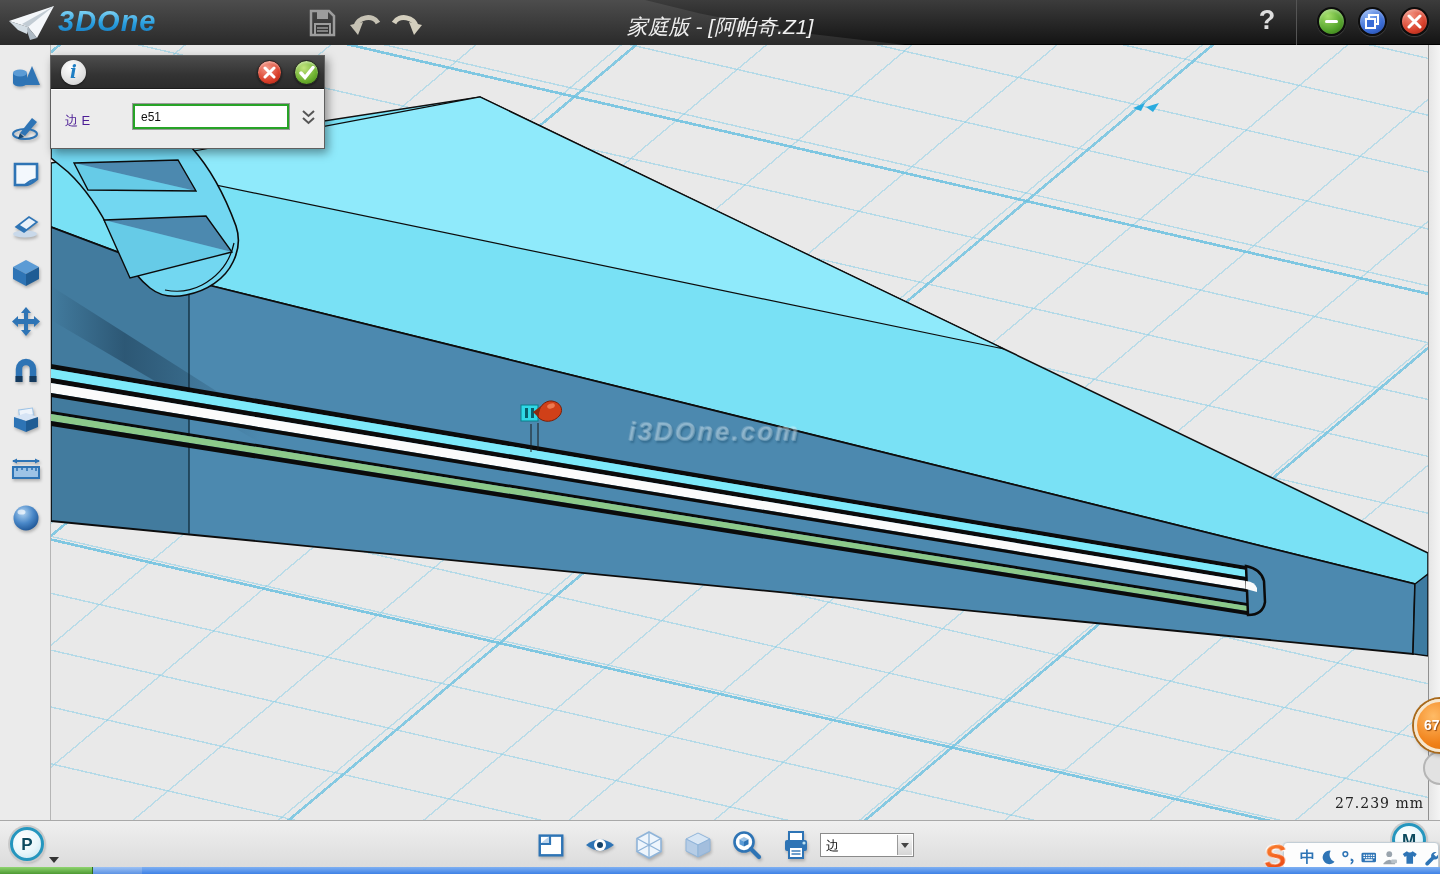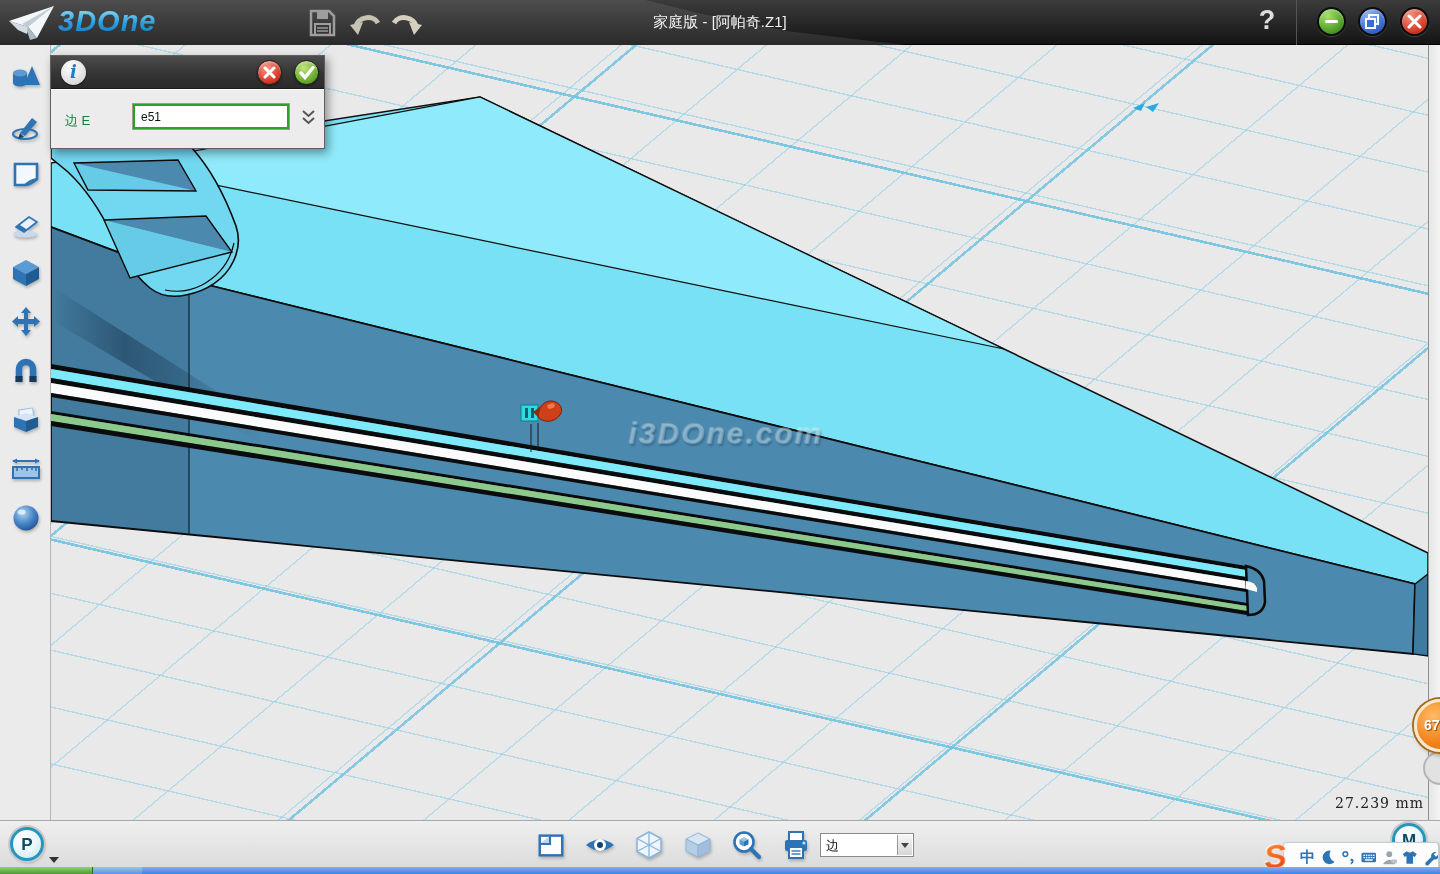--- a/index.html
+++ b/index.html
@@ -14,21 +14,21 @@
     background:linear-gradient(180deg,#4d4d4d,#2a2a2a);
     clip-path:polygon(0 0,645px 0,700px 30%,790px 70%,905px 100%,0 100%); }
   #logo-plane { position:absolute; left:8px; top:4px; }
   #wordmark { position:absolute; left:58px; top:5px; font-size:29px; font-weight:900;
     font-style:italic; letter-spacing:1px;
     background:linear-gradient(180deg,#8fdcf8 10%,#2a9fe0 55%,#0f6fb4 100%);
     -webkit-background-clip:text; background-clip:text; color:transparent; }
   .tb-btn { position:absolute; top:8px; width:32px; height:30px; display:flex;
     align-items:center; justify-content:center; cursor:pointer; }
   #win-title { position:absolute; left:50%; top:13px; transform:translateX(-50%);
-    color:#f0f0f0; font-size:15px; white-space:nowrap; }
+    color:#f0f0f0; font-size:21px; white-space:nowrap;font-style:italic; }
   #help-btn { position:absolute; left:1252px; top:5px; width:30px; height:34px;
     color:#dedede; font-size:27px; font-weight:bold; text-align:center; cursor:pointer; }
   #tb-sep { position:absolute; left:1296px; top:0; width:1px; height:45px; background:#555; }
   .winbtn { position:absolute; top:7px; width:29px; height:29px; border-radius:50%;
     border:2px solid #0d0d0d; box-shadow:0 1px 1px rgba(255,255,255,.18), inset 0 2px 3px rgba(255,255,255,.35);
     display:flex; align-items:center; justify-content:center; cursor:pointer; }
   #btn-min { left:1317px; background:radial-gradient(circle at 35% 28%,#a5e06a,#55a42c 60%,#2e6a12); }
   #btn-restore { left:1358px; background:radial-gradient(circle at 35% 28%,#8fb4f2,#3a6cd6 60%,#1c3f95); }
   #btn-close { left:1400px; background:radial-gradient(circle at 35% 28%,#f29180,#d8402b 60%,#951d0e); }
   .min-glyph { width:13px; height:3.5px; background:#fff; border-radius:2px; }
@@ -42,21 +42,21 @@
 
   
   #viewport { position:absolute; left:51px; top:45px; width:1389px; height:775px;
     background-color:#e9e9e9; overflow:hidden;
     background-image:
       repeating-linear-gradient(13deg, rgba(128,203,230,0) 0px, rgba(128,203,230,0) 54px, rgba(128,203,230,.5) 54px, rgba(128,203,230,.5) 55.4px),
       repeating-linear-gradient(13deg, rgba(108,193,224,0) 0px, rgba(108,193,224,0) 272px, rgba(108,193,224,.85) 272px, rgba(108,193,224,.85) 274.6px),
       repeating-linear-gradient(320deg, rgba(128,203,230,0) 0px, rgba(128,203,230,0) 92px, rgba(128,203,230,.45) 92px, rgba(128,203,230,.45) 93.4px),
       repeating-linear-gradient(320deg, rgba(108,193,224,0) 0px, rgba(108,193,224,0) 368px, rgba(108,193,224,.8) 368px, rgba(108,193,224,.8) 370.6px); }
   #model-svg { position:absolute; left:0; top:0; }
-  #watermark { position:absolute; left:578px; top:372px; font-size:30px; font-weight:900;
+  #watermark { position:absolute; left:578px; top:372px; font-size:26px; font-weight:900;
     font-style:italic; letter-spacing:2px; color:rgba(225,244,252,.25);
     text-shadow:-1px -1px 1px rgba(255,255,255,.25), 1px 2px 2px rgba(0,50,80,.3); }
   #measure-label { position:absolute; left:1284px; top:750px; font-family:"DejaVu Serif",serif;
     font-size:14px; color:#222; letter-spacing:1px; }
   #scroll-strip { position:absolute; right:0; top:0; bottom:0; width:12px;
     background:linear-gradient(90deg,#e6e6e6,#f4f4f4); border-left:1px solid #8f8f8f; }
   #gray-badge { position:absolute; left:1372px; top:706px; width:34px; height:34px;
     border-radius:50%; background:#e2e2e2; border:2px solid #b5b5b5; }
   #notif-badge { position:absolute; left:1363px; top:654px; width:53px; height:53px;
     border-radius:50%; cursor:pointer;
@@ -74,21 +74,21 @@
   #info-icon { position:absolute; left:10px; top:4px; width:25px; height:25px; border-radius:50%;
     background:radial-gradient(circle at 40% 30%,#fff,#dcdcdc 70%,#bbb);
     color:#1f7fc4; font-family:"DejaVu Serif",serif; font-weight:bold; font-style:italic;
     font-size:18px; text-align:center; line-height:24px; box-shadow:0 1px 2px rgba(0,0,0,.5); }
   .dlg-circle { position:absolute; top:4px; width:25px; height:25px; border-radius:50%;
     border:1px solid #222; display:flex; align-items:center; justify-content:center;
     cursor:pointer; box-shadow:inset 0 2px 2px rgba(255,255,255,.4), 0 1px 2px rgba(0,0,0,.5); }
   #dlg-cancel { left:206px; background:radial-gradient(circle at 38% 30%,#f49a8a,#da3f2a 60%,#9d1f10); }
   #dlg-ok { left:243px; background:radial-gradient(circle at 38% 30%,#c2e47e,#6cb02f 60%,#3f7a12); }
   #dialog-body { position:relative; height:60px; border-top:1px solid #fff; }
-  #field-label { position:absolute; left:14px; top:22px; font-size:13px; color:#15803d; }
+  #field-label { position:absolute; left:14px; top:22px; font-size:13px; color:#4c1d95; }
   #edge-input { position:absolute; left:82px; top:14px; width:156px; height:25px;
     border:2px solid #27a327; box-shadow:0 0 0 1px #9a9a9a; background:#fff;
     font-size:12px; padding-left:6px; font-family:"Liberation Sans",sans-serif; color:#111; }
   #expand-btn { position:absolute; left:247px; top:14px; width:20px; height:25px;
     display:flex; align-items:center; justify-content:center; cursor:pointer; }
 
   
   #bottombar { position:absolute; left:0; top:820px; width:1440px; height:47px;
     background:linear-gradient(180deg,#efefef,#dcdcdc); border-top:1px solid #a8a8a8; z-index:25; }
   .badge-circle { position:absolute; width:34px; height:34px; border-radius:50%;

